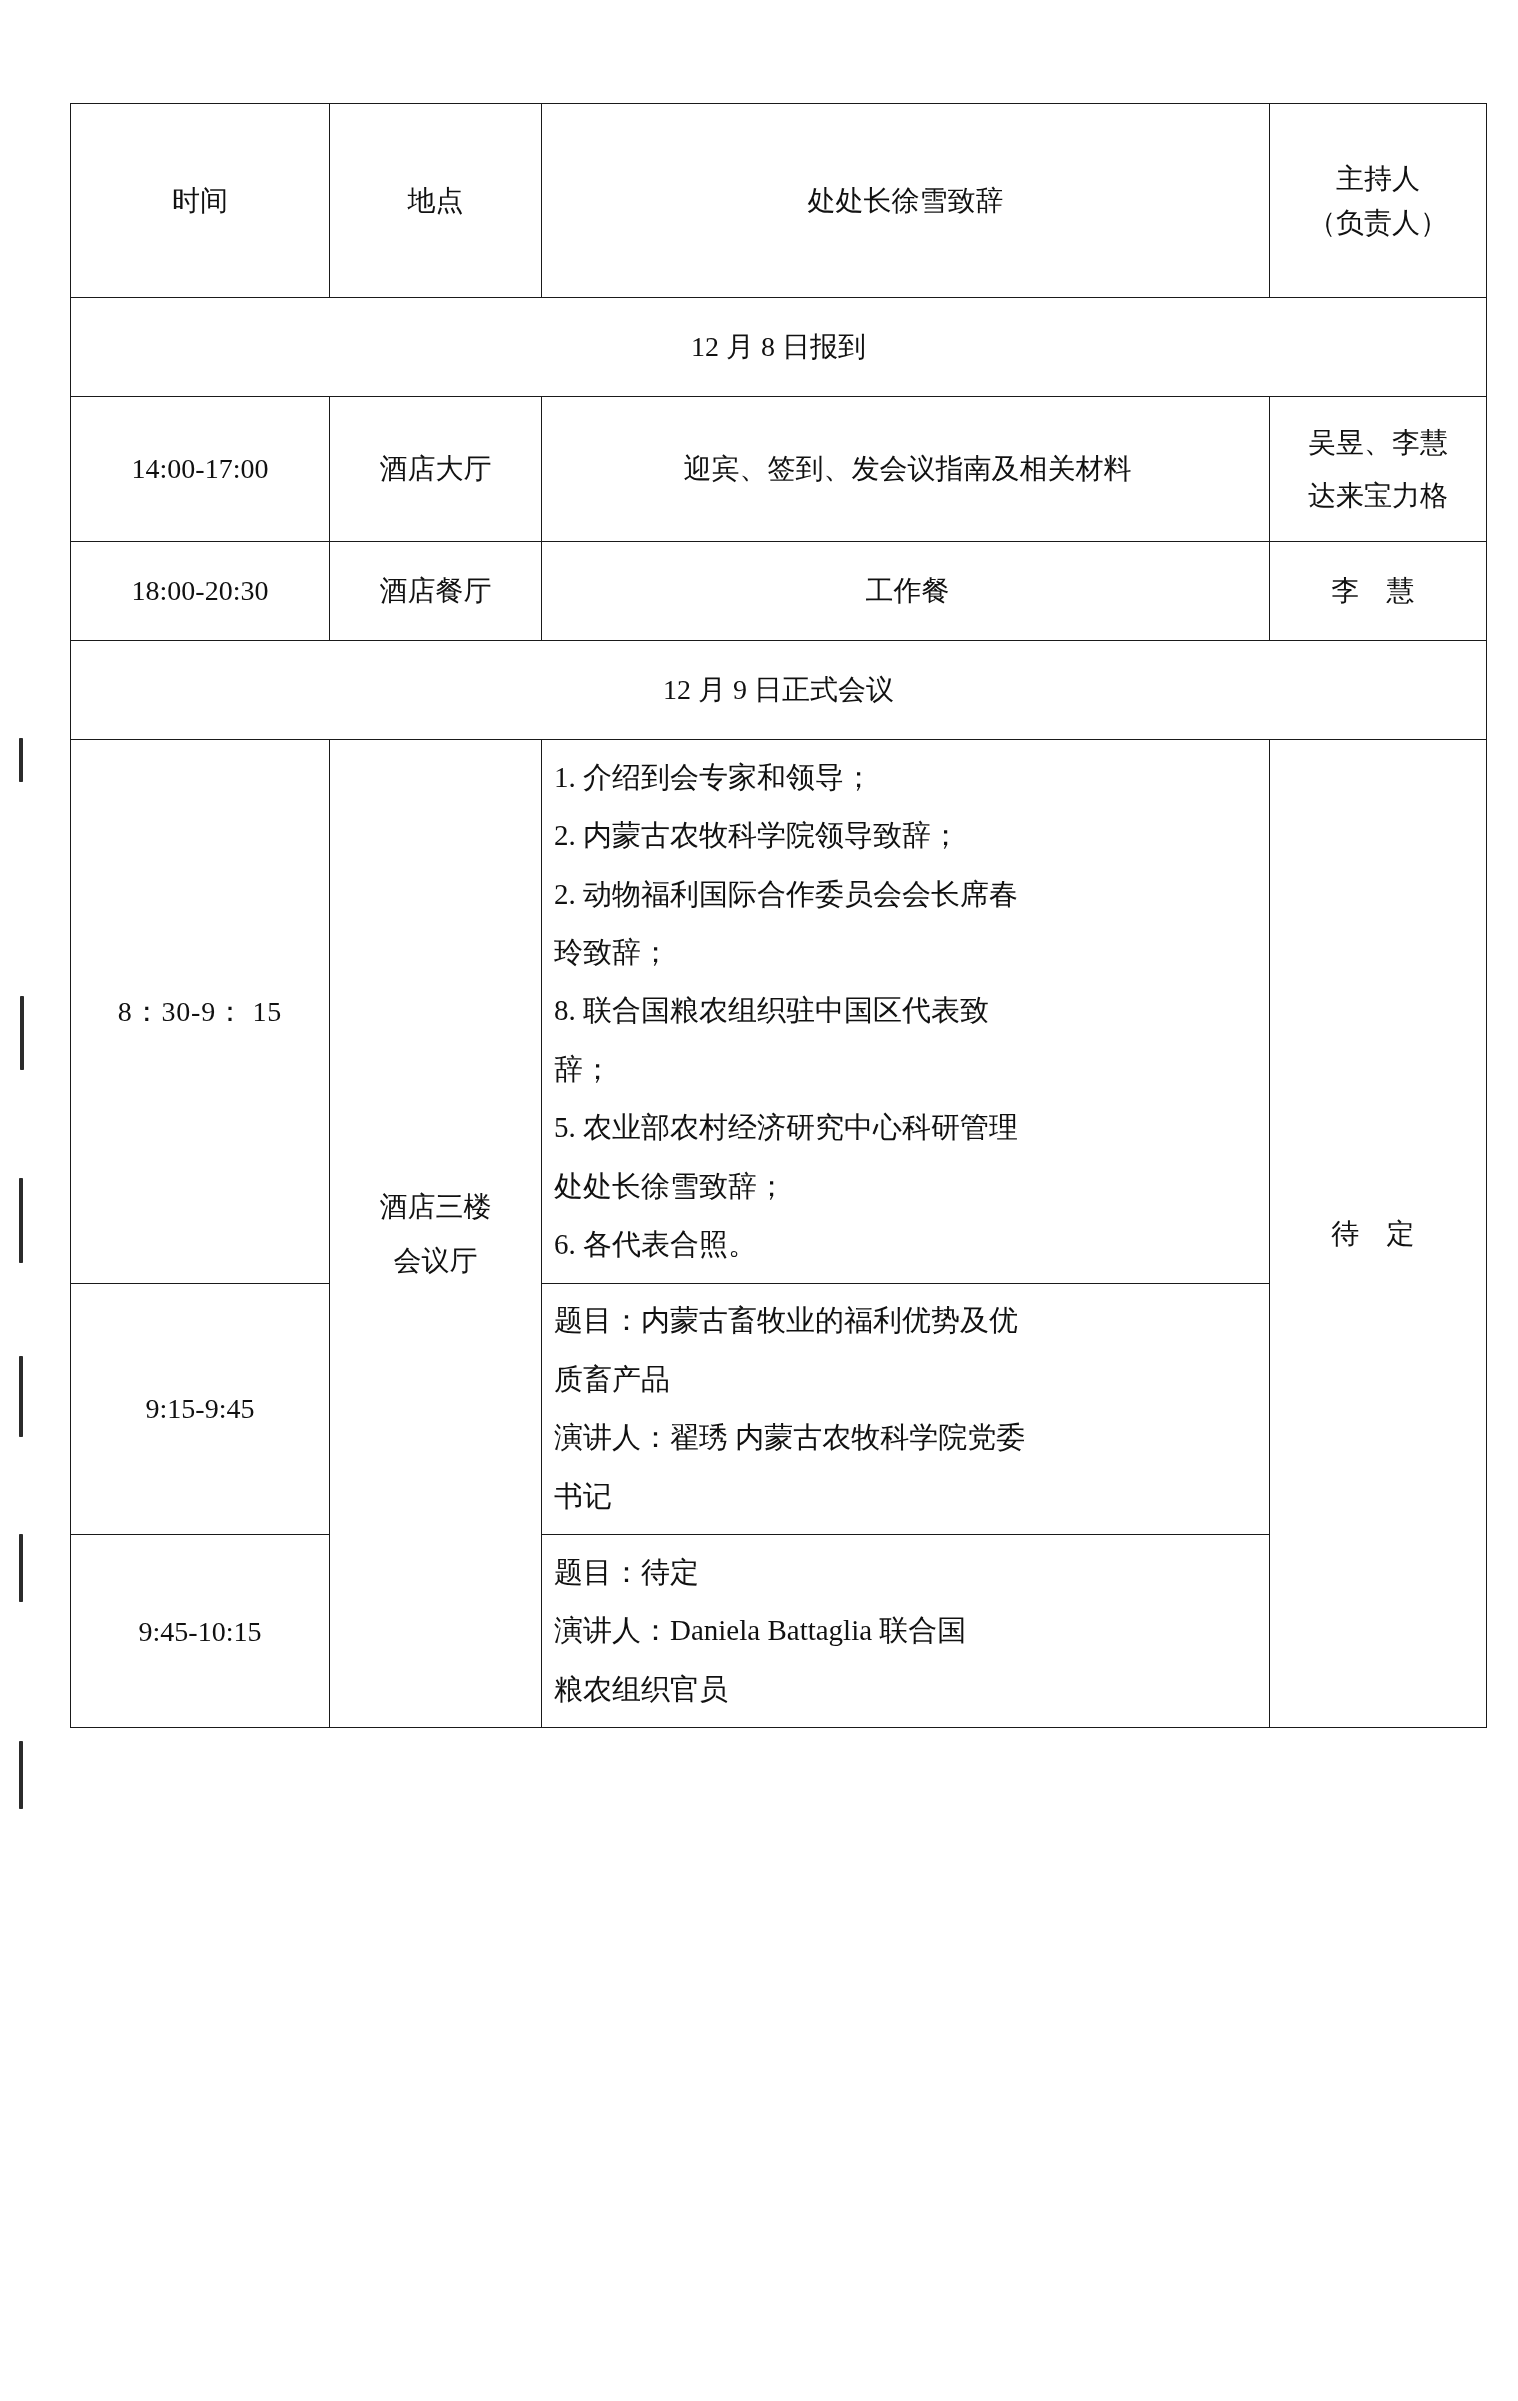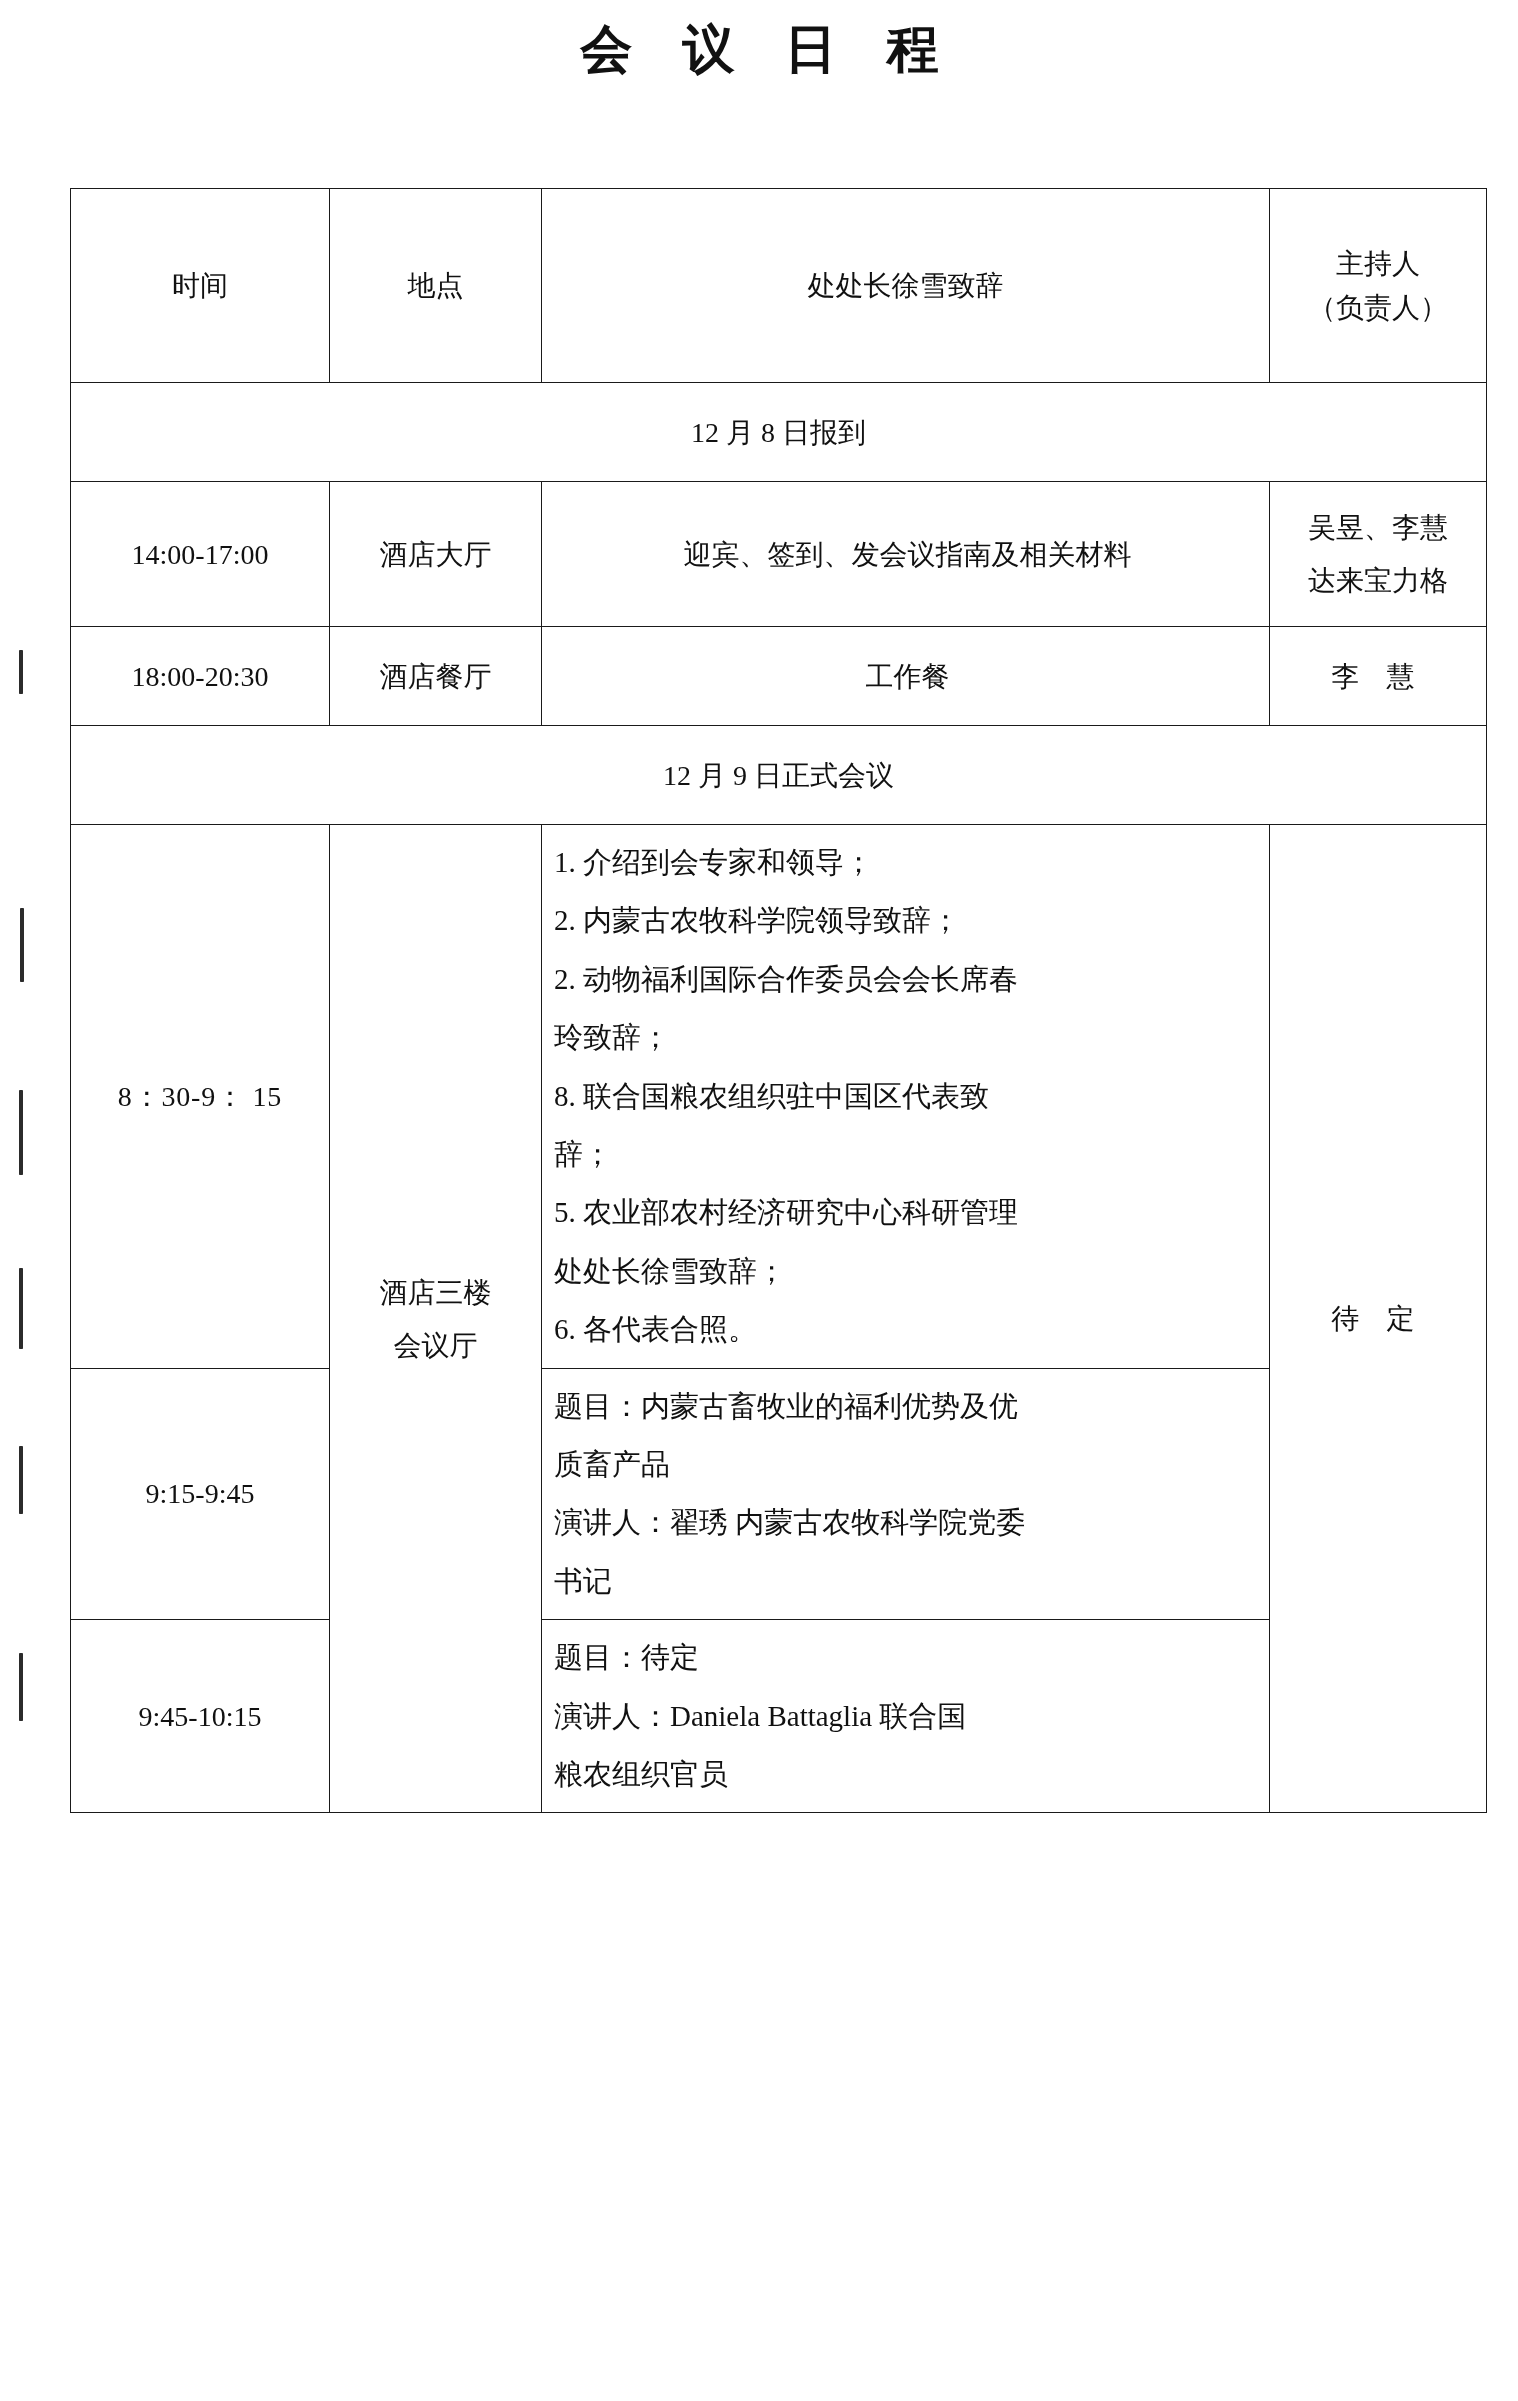--- a/index.html
+++ b/index.html
@@ -123,21 +123,20 @@
     background: #2b2b2b;
     width: 4.2px;
     border-radius: 0.8px;
   }
 </style>
 </head>
 <body>
 
 <div class="page">
 
-  <div class="doc-title">会 议 日 程</div>
 
   <table class="schedule">
     <colgroup>
       <col class="col-time">
       <col class="col-place">
       <col class="col-body">
       <col class="col-host">
     </colgroup>
     <tbody>
 

